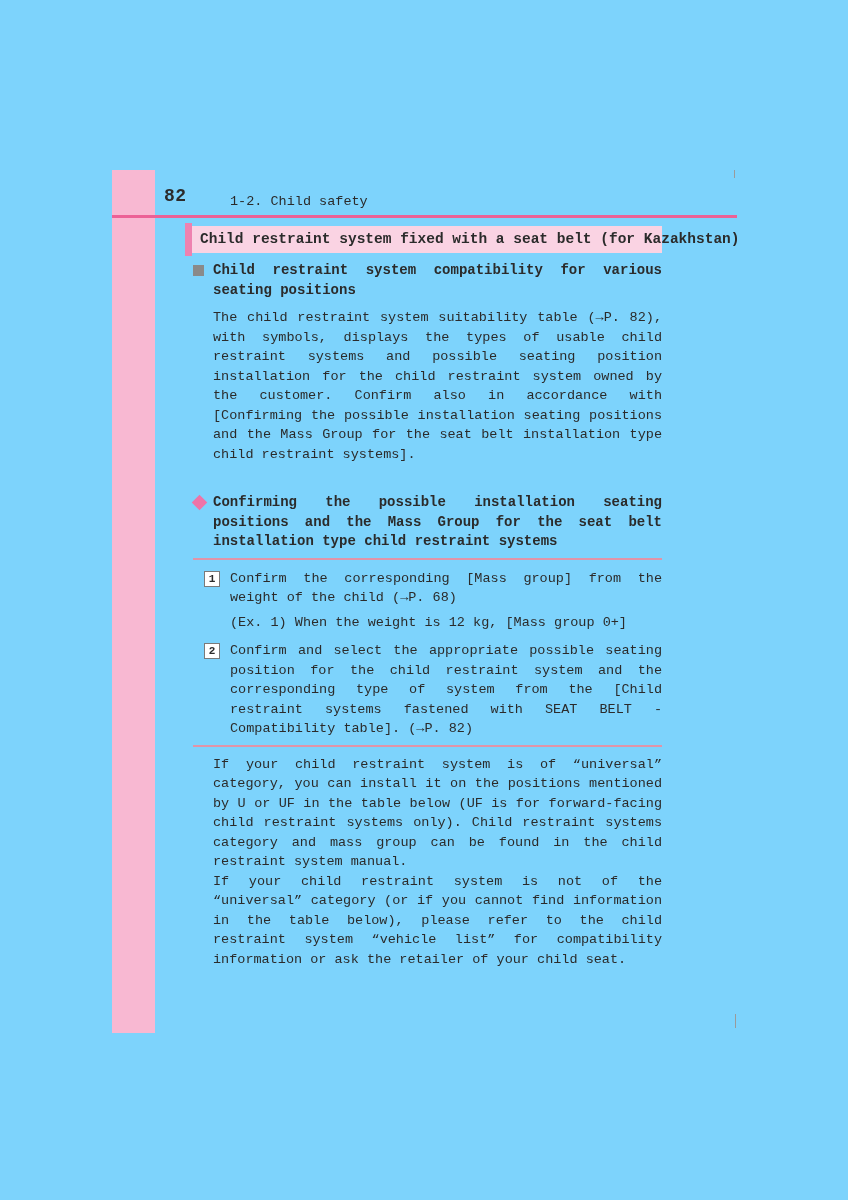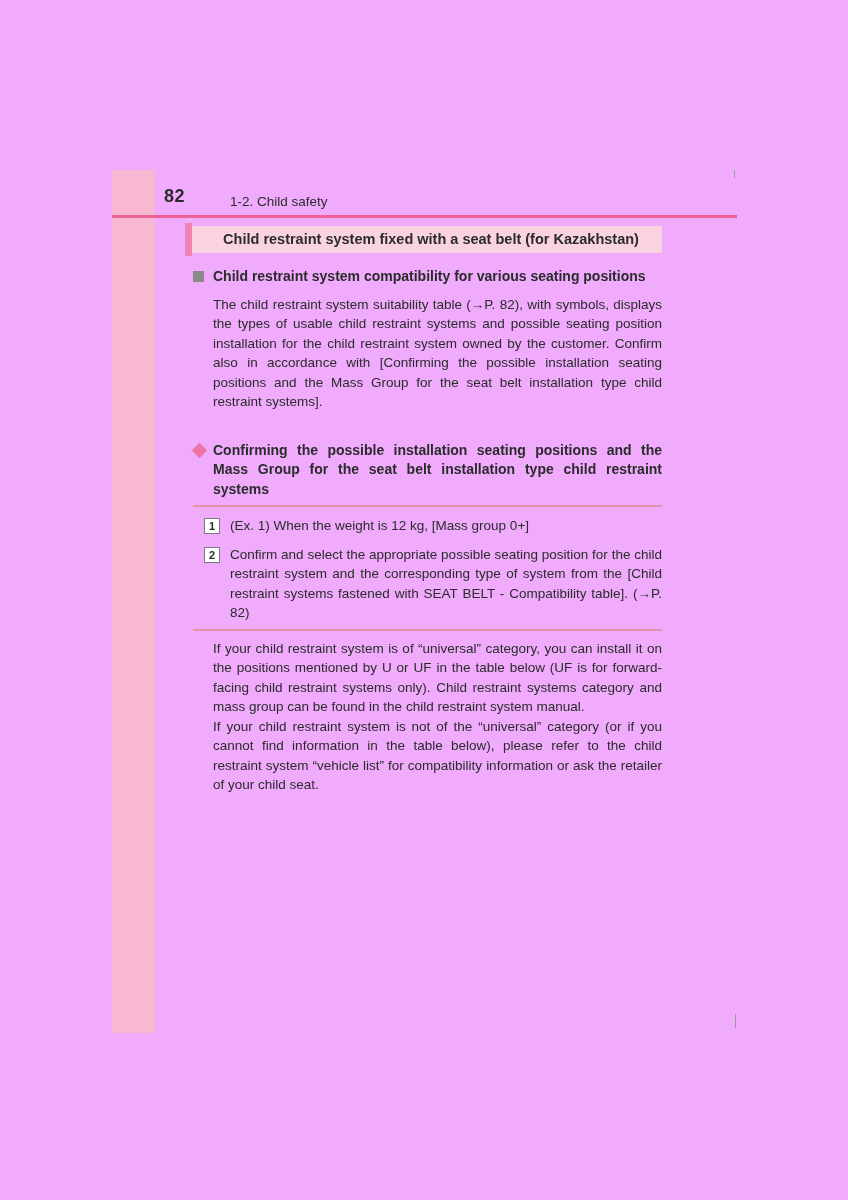--- a/index.html
+++ b/index.html
@@ -12,22 +12,22 @@
     --text:#2b2b2b;
     --gray-bullet:#8a8a8a;
     --box-border:#7a7a7a;
     --tick:#9a9a9a;
   }
   *{margin:0;padding:0;box-sizing:border-box;}
   html,body{background:#ffffff;}
   .page{
     position:relative;
     width:848px;height:1200px;
-    background:#f0abfc;
-    font-family:Liberation Sans, sans-serif;
+    background:#7dd3fc;
+    font-family:Liberation Mono, monospace;
     color:var(--text);
     overflow:hidden;
   }
   .sidebar{
     position:absolute;left:112px;top:170px;
     width:43px;height:863px;
     background:var(--sidebar-pink);
   }
   .page-number{
     position:absolute;left:164px;top:186px;
@@ -75,21 +75,21 @@
     position:absolute;left:9px;top:4px;
     width:11px;height:11px;
     background:var(--diamond-pink);
     transform:rotate(45deg);
   }
   .h-bold{
     font-size:14px;font-weight:bold;
     line-height:19.5px;
     text-align:justify;
   }
-  .h-square{margin-top:14px;}
+  .h-square{margin-top:8px;}
   .h-diamond{margin-top:29px;}
   .body-text{
     font-size:13.5px;line-height:19.5px;
     text-align:justify;
   }
   .para{margin-top:8px;}
   .thin-rule{
     margin:6px 0 0 8px;
     width:469px;height:2px;
     background:var(--thin-rule);
@@ -140,20 +140,21 @@
     </div>
 
     <div class="block h-diamond">
       <span class="bullet-diamond"></span>
       <div class="h-bold">Confirming the possible installation seating positions and the Mass Group for the seat belt installation type child restraint systems</div>
     </div>
     <div class="thin-rule"></div>
 
     <div class="step">
       <span class="step-box">1</span>
+      <div class="body-text">Confirm the corresponding [Mass group] from the weight of the child (→P. 68)</div>
       <div class="example-line">(Ex. 1) When the weight is 12 kg, [Mass group 0+]</div>
     </div>
 
     <div class="step steps-gap">
       <span class="step-box">2</span>
       <div class="body-text">Confirm and select the appropriate possible seating position for the child restraint system and the corresponding type of system from the [Child restraint systems fastened with SEAT BELT - Compatibility table]. (→P. 82)</div>
     </div>
 
     <div class="thin-rule"></div>
 

